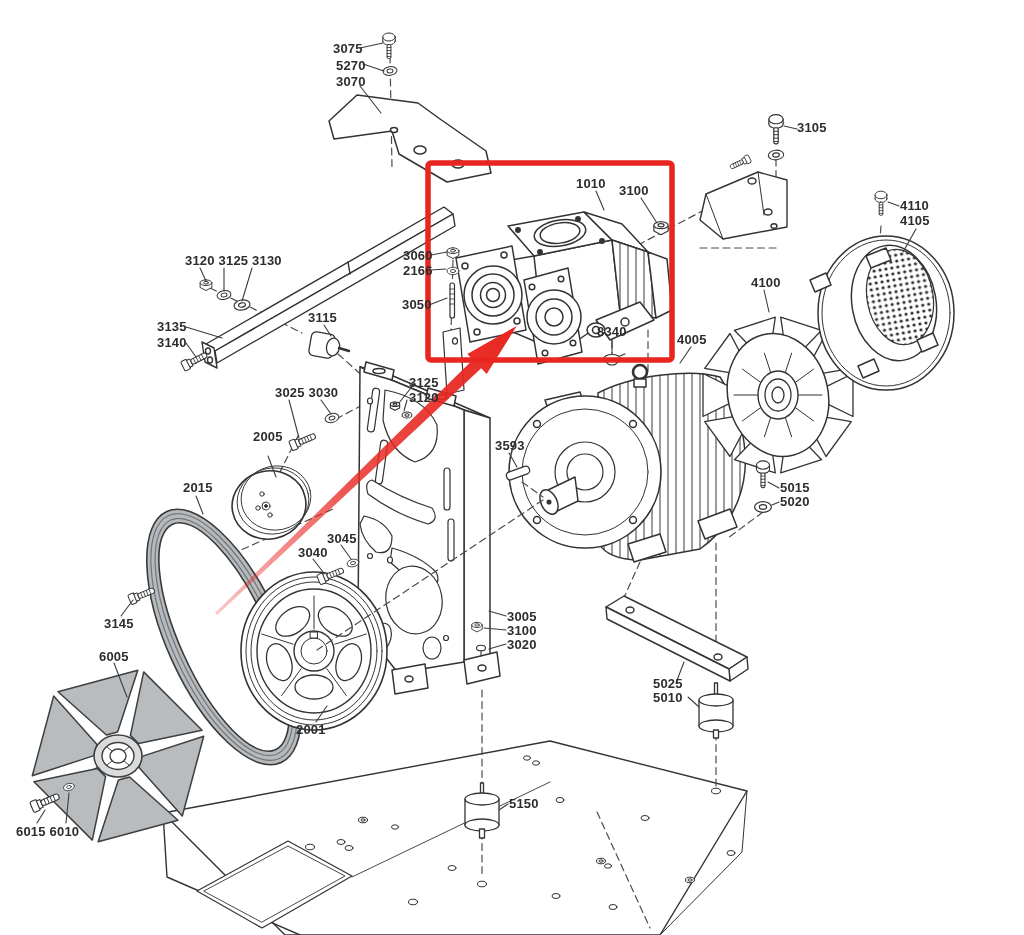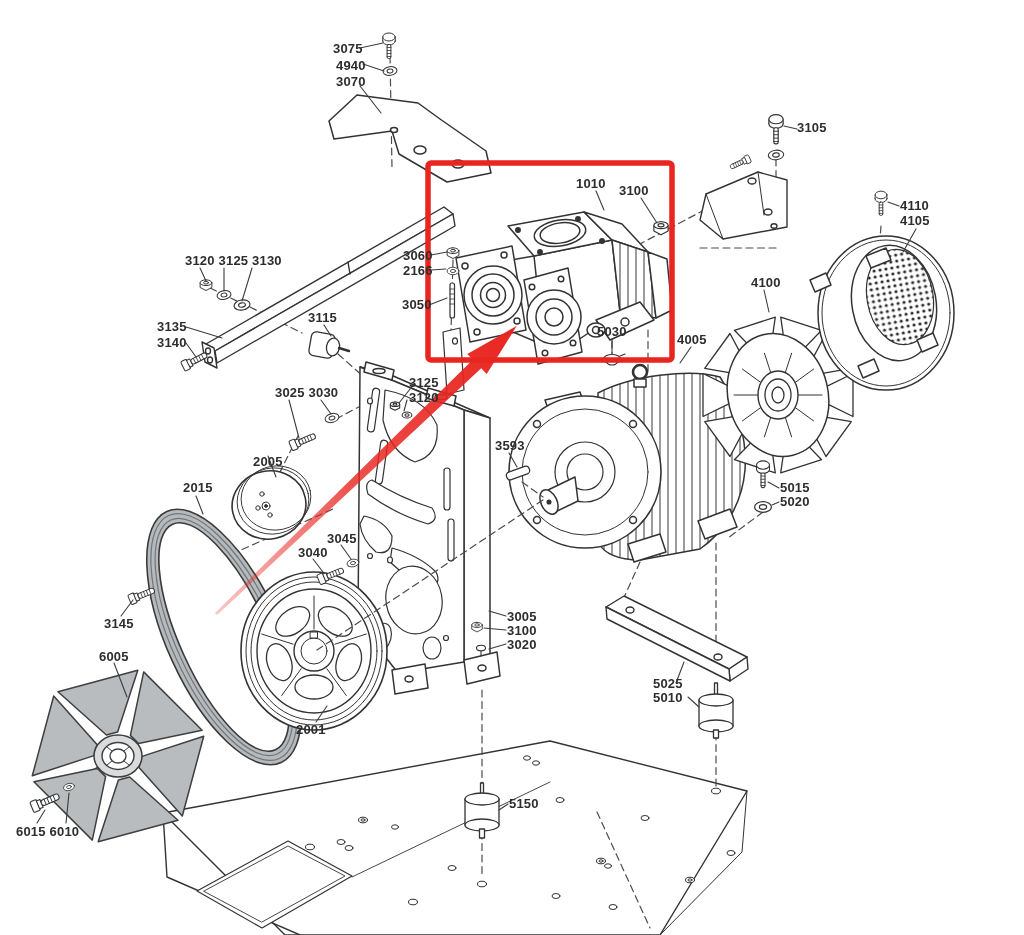--- a/index.html
+++ b/index.html
@@ -399,40 +399,40 @@
     <path d="M121,616 L133,600 M114,663 L127,697"></path>
     <path d="M506,616 L489,611 M506,630 L484,628 M506,644 L489,649"></path>
     <path d="M316,722 L327,706"></path>
     <path d="M676,683 L684,662 M688,697 L699,707"></path>
     <path d="M508,804 L499,810"></path>
     <path d="M37,823 L45,810 M66,823 L69,793"></path>
   </g>
 </svg>
 
 <div class="lbl" style="left:333px;top:41px">3075</div>
-<div class="lbl" style="left:336px;top:58px">4940</div>
+<div class="lbl" style="left:336px;top:58px">5270</div>
 <div class="lbl" style="left:336px;top:74px">3070</div>
 <div class="lbl" style="left:576px;top:176px">1010</div>
 <div class="lbl" style="left:619px;top:183px">3100</div>
 <div class="lbl" style="left:797px;top:120px">3105</div>
 <div class="lbl" style="left:900px;top:198px">4110</div>
 <div class="lbl" style="left:900px;top:213px">4105</div>
 <div class="lbl" style="left:185px;top:253px">3120 3125 3130</div>
 <div class="lbl" style="left:157px;top:319px">3135</div>
 <div class="lbl" style="left:157px;top:335px">3140</div>
 <div class="lbl" style="left:308px;top:310px">3115</div>
 <div class="lbl" style="left:403px;top:248px">3060</div>
 <div class="lbl" style="left:403px;top:263px">2166</div>
 <div class="lbl" style="left:402px;top:297px">3050</div>
 <div class="lbl" style="left:409px;top:375px">3125</div>
 <div class="lbl" style="left:409px;top:390px">3120</div>
 <div class="lbl" style="left:275px;top:385px">3025 3030</div>
-<div class="lbl" style="left:253px;top:454px">2005</div>
+<div class="lbl" style="left:253px;top:429px">2005</div>
 <div class="lbl" style="left:183px;top:480px">2015</div>
-<div class="lbl" style="left:597px;top:324px">5030</div>
+<div class="lbl" style="left:597px;top:324px">8340</div>
 <div class="lbl" style="left:677px;top:332px">4005</div>
 <div class="lbl" style="left:751px;top:275px">4100</div>
 <div class="lbl" style="left:495px;top:438px">3593</div>
 <div class="lbl" style="left:780px;top:480px">5015</div>
 <div class="lbl" style="left:780px;top:494px">5020</div>
 <div class="lbl" style="left:327px;top:531px">3045</div>
 <div class="lbl" style="left:298px;top:545px">3040</div>
 <div class="lbl" style="left:104px;top:616px">3145</div>
 <div class="lbl" style="left:99px;top:649px">6005</div>
 <div class="lbl" style="left:507px;top:609px">3005</div>

